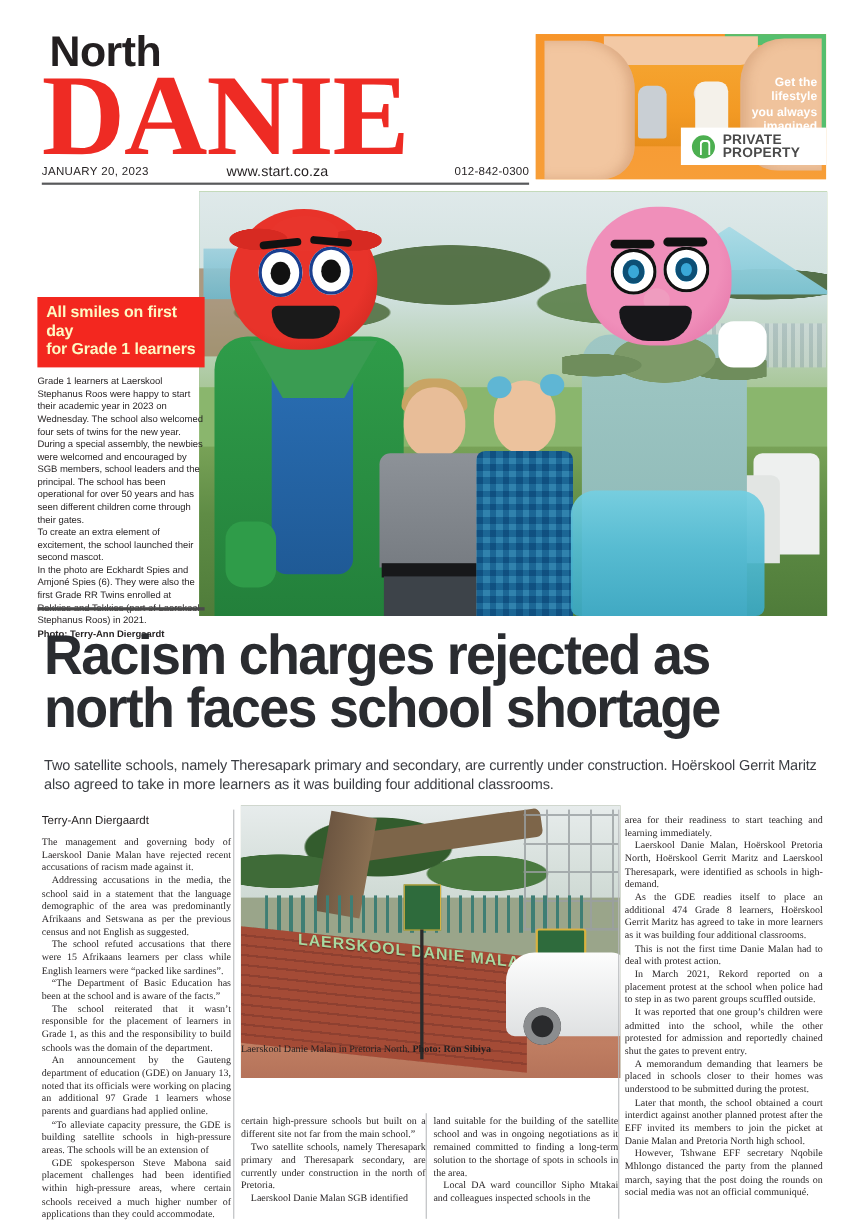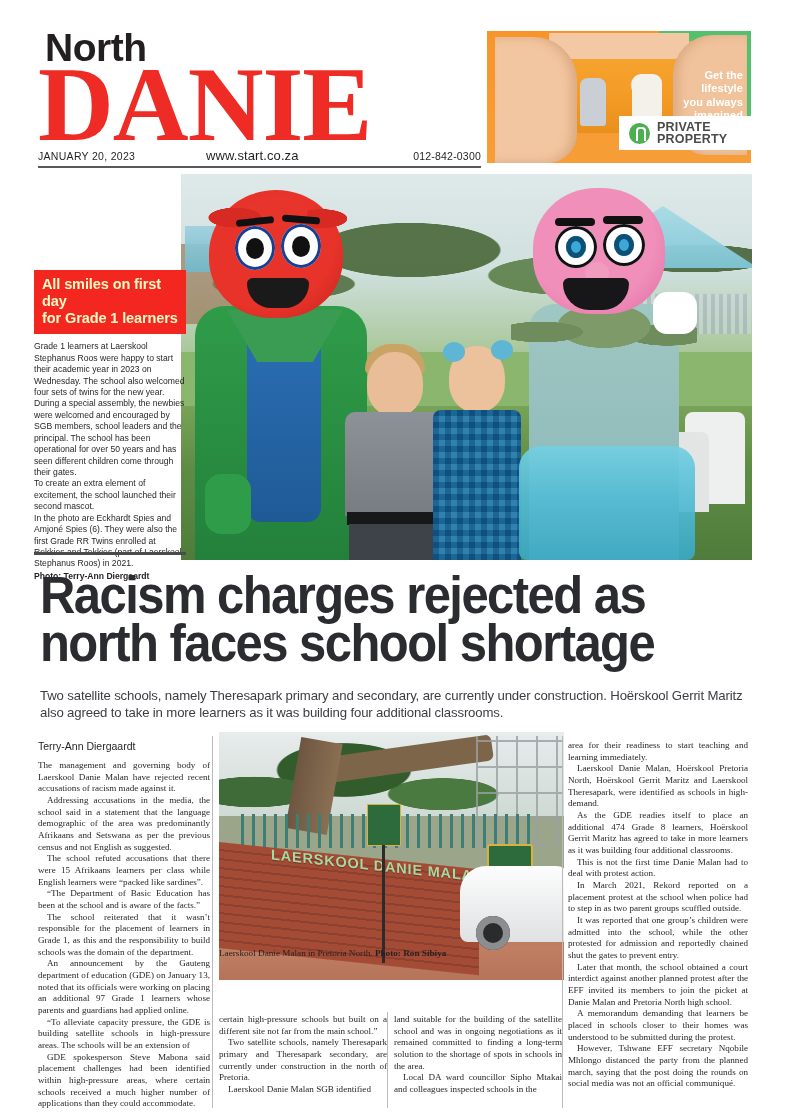--- a/index.html
+++ b/index.html
@@ -430,22 +430,22 @@
       <p class="noind">land suitable for the building of the satellite school and was in ongoing negotiations as it remained committed to finding a long-term solution to the shortage of spots in schools in the area.</p>
       <p>Local DA ward councillor Sipho Mtakai and colleagues inspected schools in the</p>
     </div>
   <div class="col col4">
       <p class="noind">area for their readiness to start teaching and learning immediately.</p>
       <p>Laerskool Danie Malan, Hoërskool Pretoria North, Hoërskool Gerrit Maritz and Laerskool Theresapark, were identified as schools in high-demand.</p>
       <p>As the GDE readies itself to place an additional 474 Grade 8 learners, Hoërskool Gerrit Maritz has agreed to take in more learners as it was building four additional classrooms.</p>
       <p>This is not the first time Danie Malan had to deal with protest action.</p>
       <p>In March 2021, Rekord reported on a placement protest at the school when police had to step in as two parent groups scuffled outside.</p>
       <p>It was reported that one group’s children were admitted into the school, while the other protested for admission and reportedly chained shut the gates to prevent entry.</p>
+      <p>A memorandum demanding that learners be placed in schools closer to their homes was understood to be submitted during the protest.</p>
       <p>Later that month, the school obtained a court interdict against another planned protest after the EFF invited its members to join the picket at Danie Malan and Pretoria North high school.</p>
-      <p>A memorandum demanding that learners be placed in schools closer to their homes was understood to be submitted during the protest.</p>
       <p>However, Tshwane EFF secretary Nqobile Mhlongo distanced the party from the planned march, saying that the post doing the rounds on social media was not an official communiqué.</p>
     </div>
 
   <div class="vrule" style="left:212px; top:736px; height:372px;"></div>
   <div class="vrule" style="left:387px; top:1012px; height:96px;"></div>
   <div class="vrule" style="left:562px; top:736px; height:372px;"></div>
 
 </div>
 
 </body></html>

